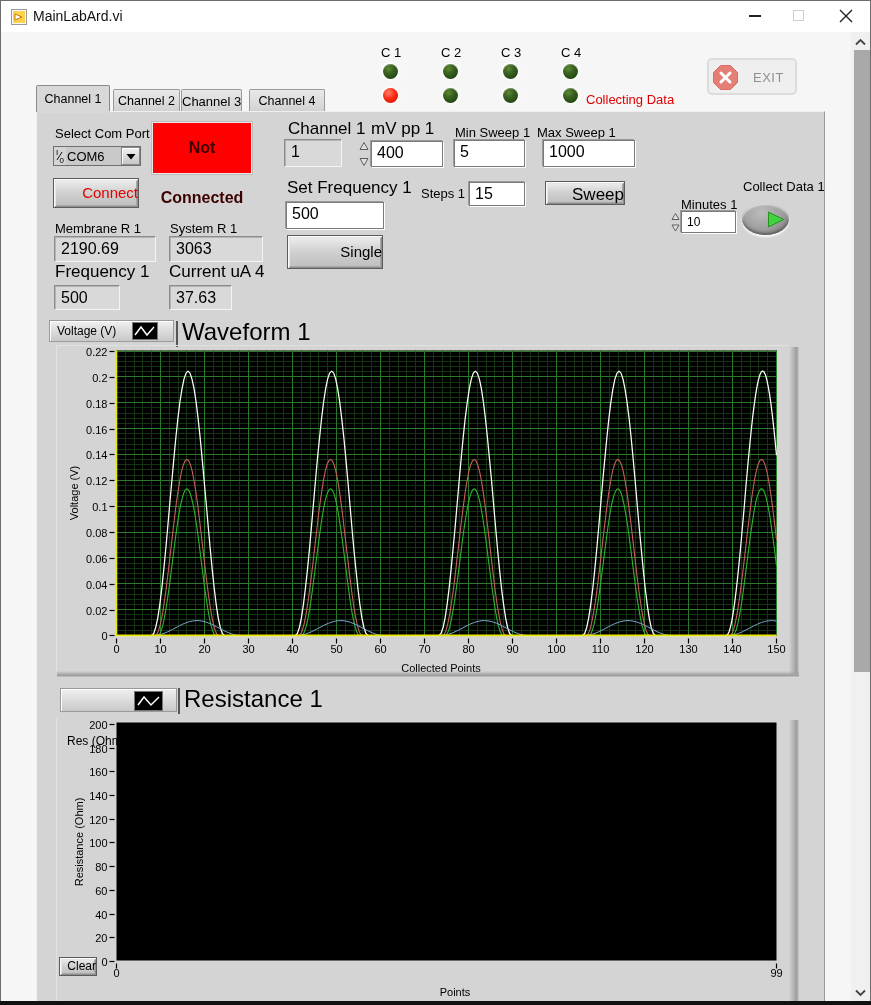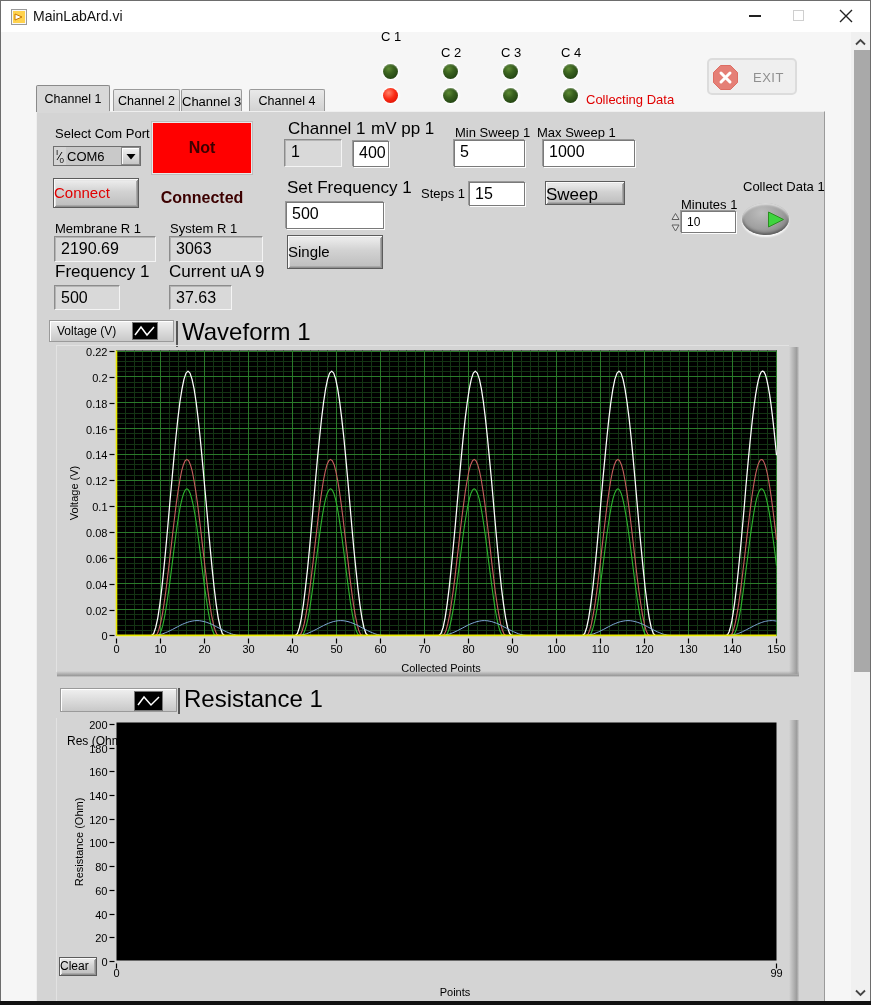--- a/index.html
+++ b/index.html
@@ -3,21 +3,21 @@
 <style>
 *{margin:0;padding:0;box-sizing:border-box}
 html,body{width:871px;height:1005px;overflow:hidden}
 body{font-family:"Liberation Sans",sans-serif;position:relative;background:#f6f6f6}
 .abs{position:absolute}
 .tick{font:11px "Liberation Sans",sans-serif;fill:#000}
 .lbl{position:absolute;font-size:13px;color:#000;white-space:nowrap}
 .big{position:absolute;font-size:17px;color:#000;white-space:nowrap}
 .numbox{position:absolute;background:#d9d9d9;border-top:1px solid #8c8c8c;border-left:1px solid #8c8c8c;border-bottom:1px solid #f4f4f4;border-right:1px solid #f4f4f4;font-size:16px;color:#000;padding:3px 0 0 6px;box-shadow:inset 1px 1px 0 #b4b4b4}
 .inbox{position:absolute;background:#fff;border:1px solid #7a7a7a;font-size:16px;color:#000;padding:2px 0 0 5px;box-shadow:1px 1px 0 #fdfdfd,-1px -1px 0 #9a9a9a}
-.btn{position:absolute;background:linear-gradient(#f0f0f0,#d2d2d2 45%,#bdbdbd);border:1px solid #5c5c5c;box-shadow:inset 1px 1px 0 #fafafa,inset -1px -1px 0 #8f8f8f,inset 2px 2px 0 #e6e6e6,inset -2px -2px 0 #a8a8a8;color:#000;text-align:left}
+.btn{position:absolute;background:linear-gradient(#f0f0f0,#d2d2d2 45%,#bdbdbd);border:1px solid #5c5c5c;box-shadow:inset 1px 1px 0 #fafafa,inset -1px -1px 0 #8f8f8f,inset 2px 2px 0 #e6e6e6,inset -2px -2px 0 #a8a8a8;color:#000;text-align:right}
 .led{position:absolute;width:15px;height:15px;border-radius:50%}
 .ledg{background:radial-gradient(circle at 38% 32%,#5d8a34 0%,#3a621f 35%,#274a15 70%,#1a350d 100%);box-shadow:0 0 2px 1.5px rgba(255,255,255,.9),inset 0 1px 1px rgba(255,255,255,.3)}
 .ledr{background:radial-gradient(circle at 38% 32%,#ff8268 0%,#fa2b15 45%,#e01505 80%,#c01104 100%);box-shadow:0 0 2px 1.5px rgba(255,255,255,.9)}
 </style></head>
 <body>
 
 <div class="abs" style="left:0;top:0;width:871px;height:32px;background:#fff;border-bottom:1px solid #fff"></div>
 <div class="abs" style="left:11px;top:9px;width:16px;height:16px">
 <svg width="16" height="16">
       <rect x="0.5" y="0.5" width="15" height="15" fill="#f8f8f8" stroke="#9a9a9a"></rect>
@@ -39,21 +39,21 @@
 
 <div class="abs" style="left:851px;top:32px;width:19px;height:969px;background:#f0f0f0"></div>
 <svg class="abs" style="left:853px;top:37px" width="15" height="10">
     <path d="M3 7.5 L7.5 3 L12 7.5" stroke="#444" stroke-width="1.8" fill="none"></path>
   </svg>
 <div class="abs" style="left:854px;top:50px;width:16px;height:622px;background:#a9a9a9"></div>
 <svg class="abs" style="left:853px;top:988px" width="15" height="10">
     <path d="M3 2.5 L7.5 7 L12 2.5" stroke="#444" stroke-width="1.8" fill="none"></path>
   </svg>
 
-<div class="lbl" style="left:381px;top:29px">C 1</div>
+<div class="lbl" style="left:381px;top:45px">C 1</div>
 <div class="lbl" style="left:441px;top:45px">C 2</div>
 <div class="lbl" style="left:501px;top:45px">C 3</div>
 <div class="lbl" style="left:561px;top:45px">C 4</div>
 <div class="led ledg" style="left:383px;top:64px"></div>
 <div class="led ledg" style="left:443px;top:64px"></div>
 <div class="led ledg" style="left:503px;top:64px"></div>
 <div class="led ledg" style="left:563px;top:64px"></div>
 <div class="led ledr" style="left:383px;top:88px"></div>
 <div class="led ledg" style="left:443px;top:88px"></div>
 <div class="led ledg" style="left:503px;top:88px"></div>
@@ -94,31 +94,31 @@
 <div class="abs" style="left:152px;top:122px;width:100px;height:52px;background:#ff0000;border:1px solid #e8e8e8;outline:1px solid #bdbdbd;font-size:16px;font-weight:bold;color:#3c0000;text-align:center;line-height:50px">Not Connected</div>
 
 <div class="btn" style="left:53px;top:178px;width:86px;height:30px;font-size:15px;line-height:27px;color:#e00000">Connect</div>
 
 <div class="lbl" style="left:55px;top:221px">Membrane R 1</div>
 <div class="numbox" style="left:54px;top:236px;width:102px;height:26px">2190.69</div>
 <div class="lbl" style="left:170px;top:221px">System R 1</div>
 <div class="numbox" style="left:169px;top:236px;width:94px;height:26px">3063</div>
 <div class="big" style="left:55px;top:262px">Frequency 1</div>
 <div class="numbox" style="left:54px;top:285px;width:66px;height:25px">500</div>
-<div class="big" style="left:169px;top:262px">Current uA 9</div>
+<div class="big" style="left:169px;top:262px">Current uA 4</div>
 <div class="numbox" style="left:169px;top:285px;width:63px;height:25px">37.63</div>
 
 <div class="big" style="left:288px;top:119px">Channel 1</div>
 <div class="big" style="left:371px;top:119px">mV pp 1</div>
 <div class="numbox" style="left:284px;top:139px;width:58px;height:28px">1</div>
 <svg class="abs" style="left:358px;top:141px" width="12" height="27">
     <path d="M6 1.5 L10 8.5 L2 8.5 Z" fill="#e0e0e0" stroke="#5f5f5f" stroke-width="1"></path>
     <path d="M2 17.5 L10 17.5 L6 24.5 Z" fill="#e0e0e0" stroke="#5f5f5f" stroke-width="1"></path>
   </svg>
-<div class="inbox" style="left:353px;top:141px;width:36px;height:26px">400</div>
+<div class="inbox" style="left:371px;top:141px;width:72px;height:26px">400</div>
 <div class="lbl" style="left:455px;top:125px">Min Sweep 1</div>
 <div class="inbox" style="left:454px;top:140px;width:71px;height:27px">5</div>
 <div class="lbl" style="left:537px;top:125px">Max Sweep 1</div>
 <div class="inbox" style="left:543px;top:140px;width:92px;height:27px">1000</div>
 <div class="big" style="left:287px;top:178px">Set Frequency 1</div>
 <div class="inbox" style="left:286px;top:202px;width:98px;height:27px">500</div>
 <div class="lbl" style="left:421px;top:186px">Steps 1</div>
 <div class="inbox" style="left:469px;top:182px;width:56px;height:24px">15</div>
 <div class="btn" style="left:545px;top:181px;width:80px;height:24px;font-size:17px;line-height:25px">Sweep</div>
 <div class="btn" style="left:287px;top:235px;width:96px;height:34px;font-size:15px;line-height:31px">Single</div>

